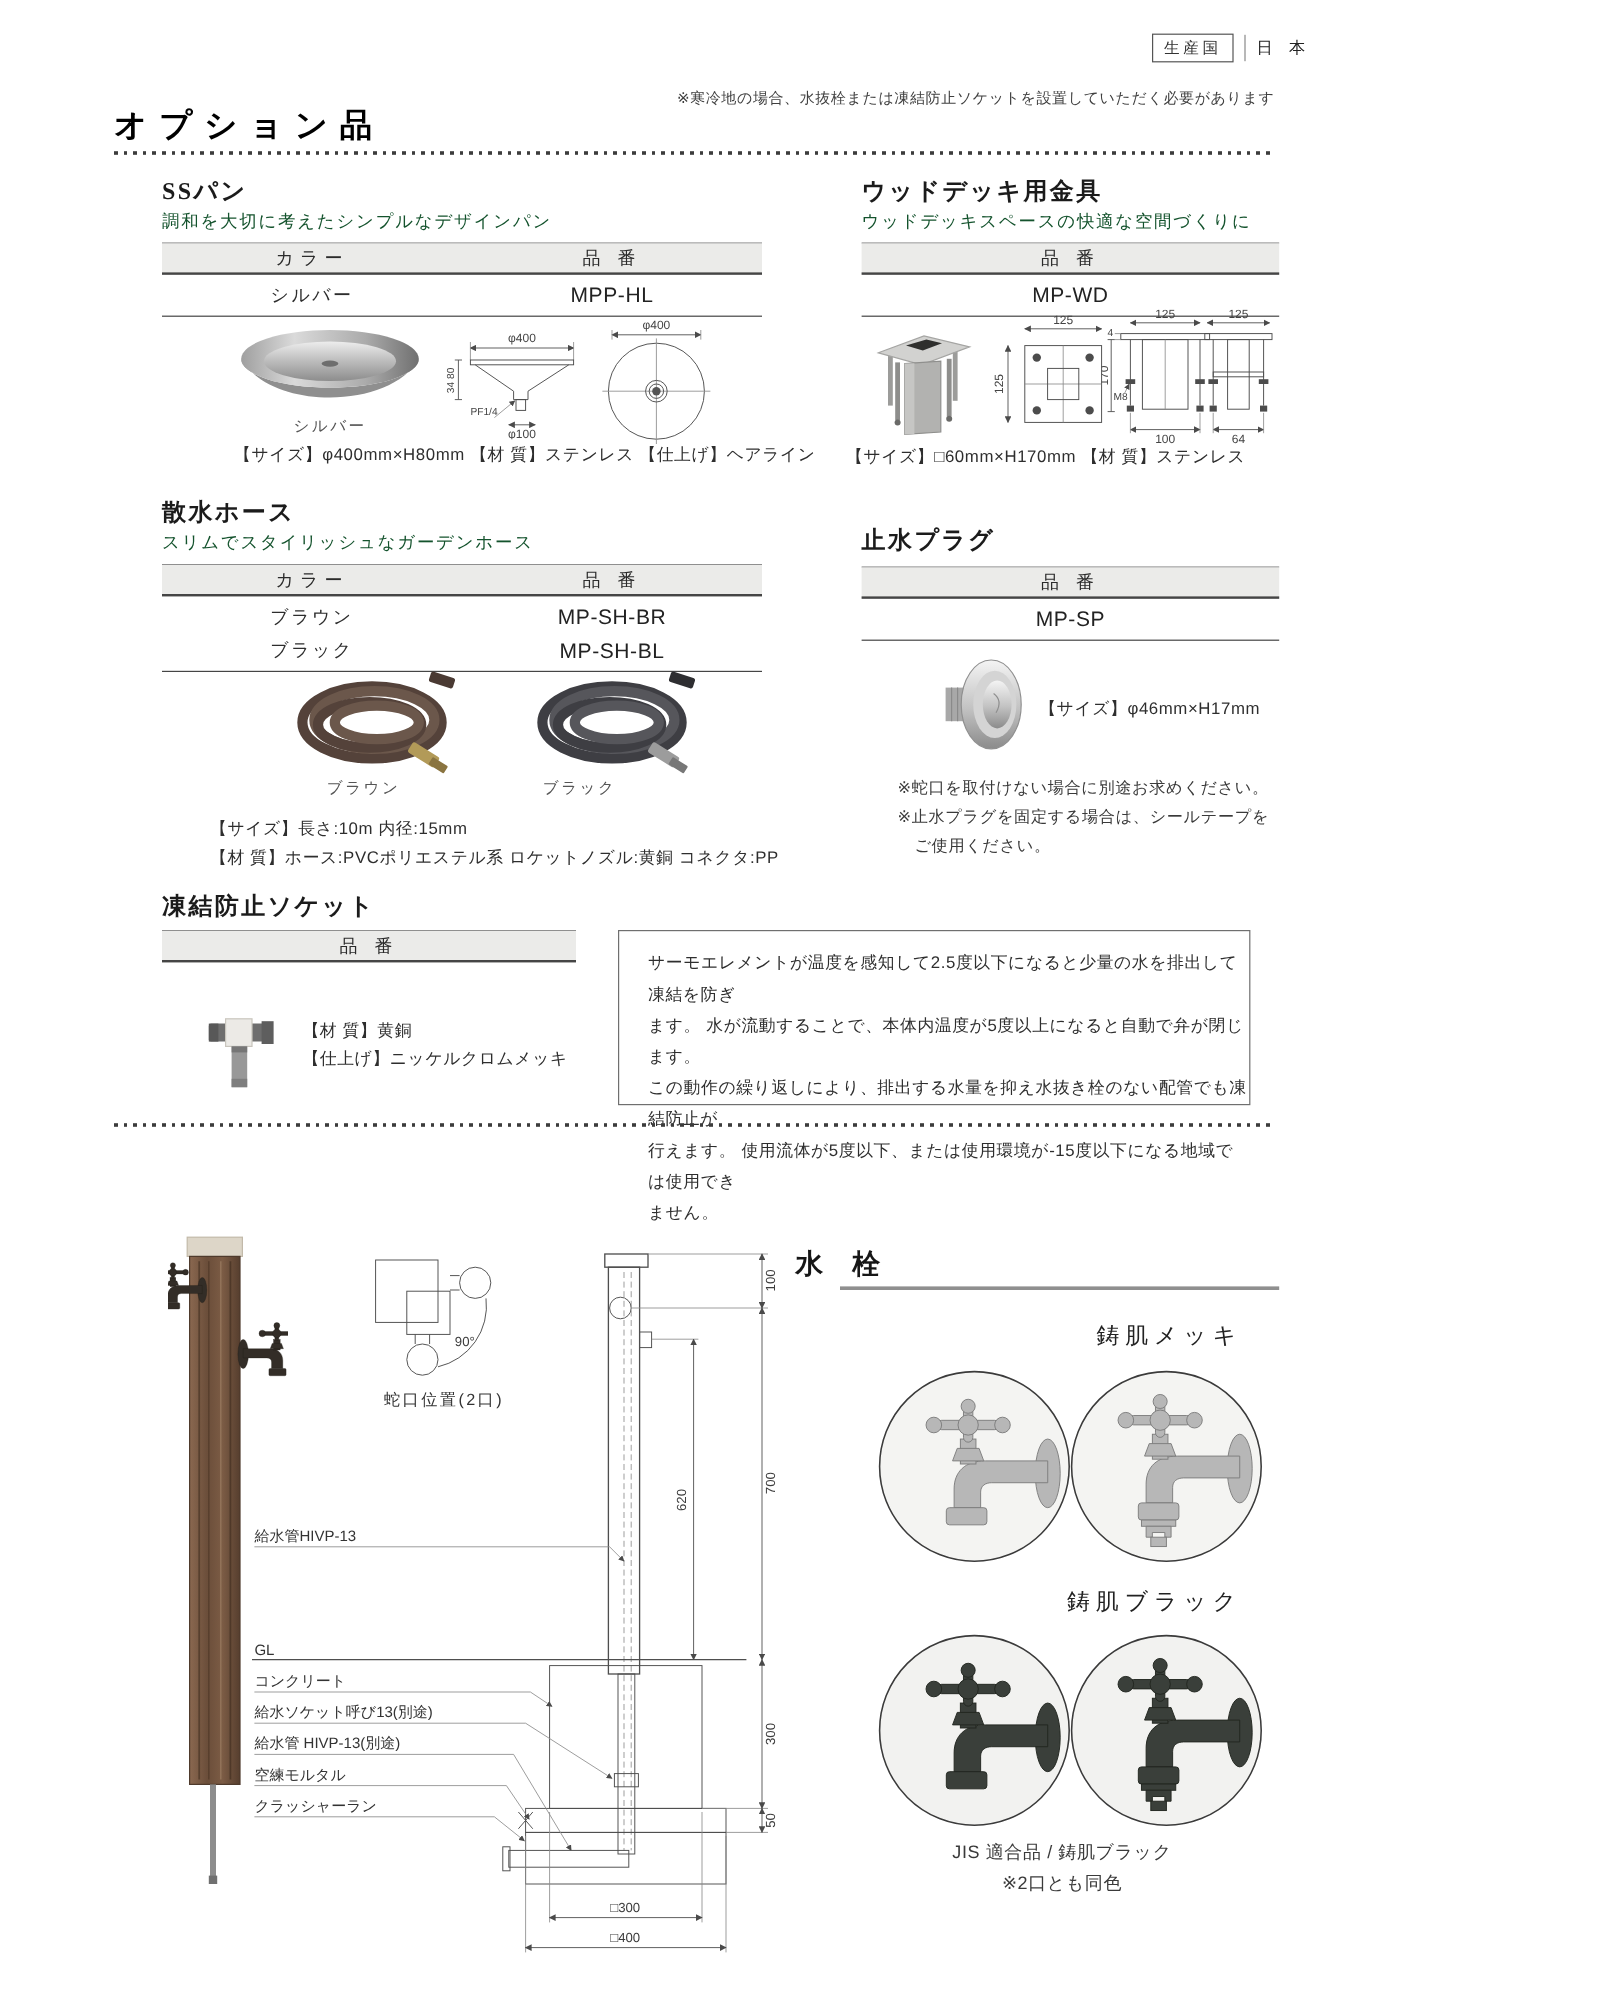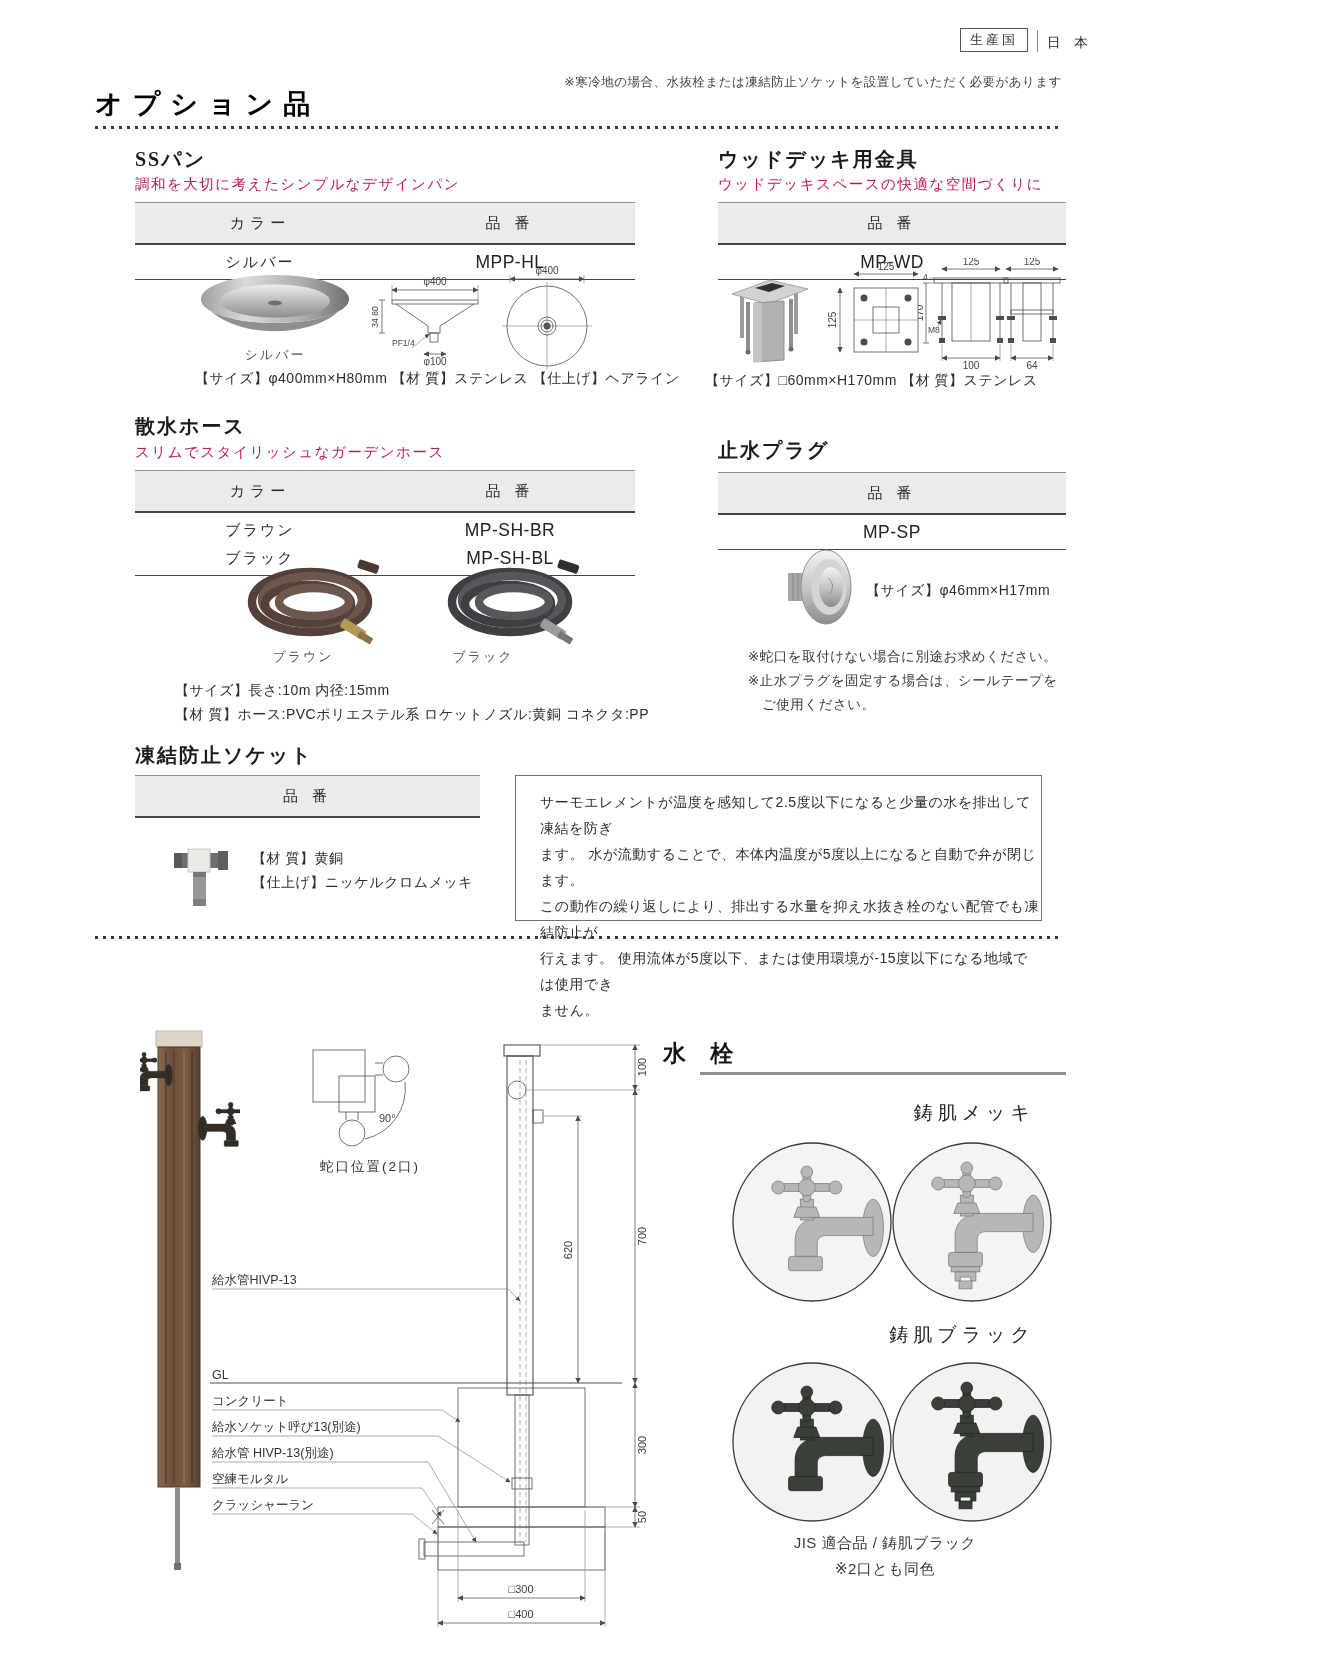--- a/index.html
+++ b/index.html
@@ -4,33 +4,33 @@
 <style>
 *{margin:0;padding:0;box-sizing:border-box}
 html,body{background:#fff}
 body{font-family:"Liberation Sans","DejaVu Sans",sans-serif;color:#2d2d2d}
 .page{position:relative;width:1340px;height:1668px;background:#ffffff;overflow:hidden}
 .d{position:absolute}
 .serif{font-family:"Liberation Serif","DejaVu Serif",serif}
 .pgtitle{font-size:27px;font-weight:700;letter-spacing:10px;color:#000000}
 .dotline{height:3px;background-image:repeating-linear-gradient(90deg,#3c3c3c 0 3px,transparent 3px 8px)}
 .sec-title{font-size:20px;font-weight:700;letter-spacing:2px;color:#1b1b1b}
-.sec-sub{font-size:14.5px;color:#be185d;letter-spacing:1.5px}
+.sec-sub{font-size:14.5px;color:#14532d;letter-spacing:1.5px}
 .tbl{border-top:1px solid #8f8f8f}
-.tbl-head{background:#ebebe9;border-bottom:2px solid #454545;display:flex;height:42px;align-items:center;font-size:15px;letter-spacing:5px;color:#2b2b2b}
+.tbl-head{background:#ebebe9;border-bottom:2px solid #454545;display:flex;height:26px;align-items:center;font-size:15px;letter-spacing:5px;color:#2b2b2b}
 .tbl-head span{flex:1;text-align:center}
 .tbl-body{border-bottom:1.5px solid #454545;padding:3px 0}
 .tbl-row{display:flex;min-height:28px;align-items:center;font-size:15px;letter-spacing:2px}
 .tbl-row span{flex:1;text-align:center}
 .tbl-row .pn{font-size:17.5px;letter-spacing:.5px;color:#222}
 .caption{font-size:13px;color:#555;letter-spacing:2px;text-align:center}
 .spec{font-size:14px;color:#2e2e2e;letter-spacing:.5px}
 .note{font-size:13.5px;color:#3a3a3a;letter-spacing:.5px}
 .descbox{border:1px solid #6f6f6f;padding:13px 0 0 24px;font-size:14px;line-height:26px;color:#2e2e2e;letter-spacing:.5px}
-.origin{display:flex;align-items:flex-end;gap:9px}
+.origin{display:flex;align-items:center;gap:9px}
 .origin-box{border:1px solid #555;padding:2px 9px;font-size:13px;letter-spacing:3px;color:#333}
 .origin-sep{width:1px;height:22px;background:#8a8a8a}
 .origin-val{font-size:13.5px;letter-spacing:5px;color:#222}
 .coldnote{font-size:12.5px;color:#3f3f3f;letter-spacing:.5px}
 .suisen{font-size:23px;font-weight:700;letter-spacing:9px;color:#161616}
 .variant{font-size:19px;letter-spacing:5px;color:#222;text-align:right}
 .center{text-align:center}
 
 .oln{stroke:#4e4e4e;fill:none;stroke-width:1.1}
 .oln2{stroke:#4e4e4e;fill:none;stroke-width:.8}

